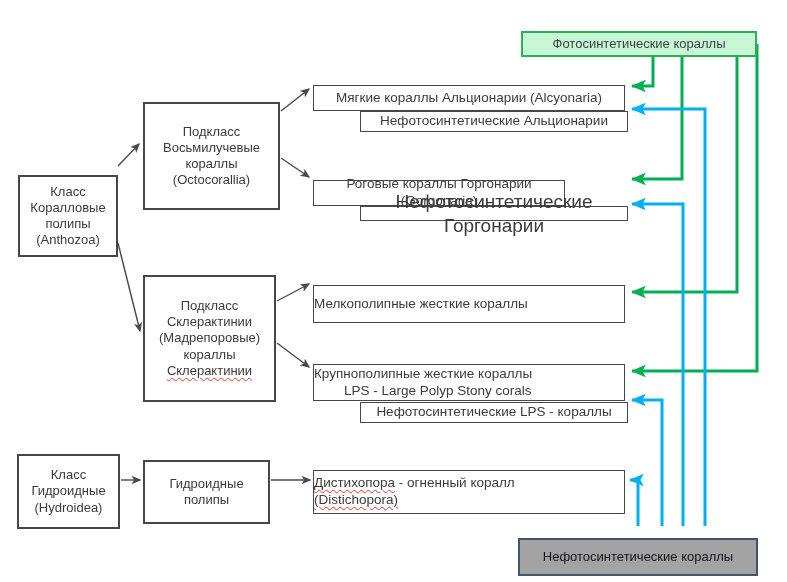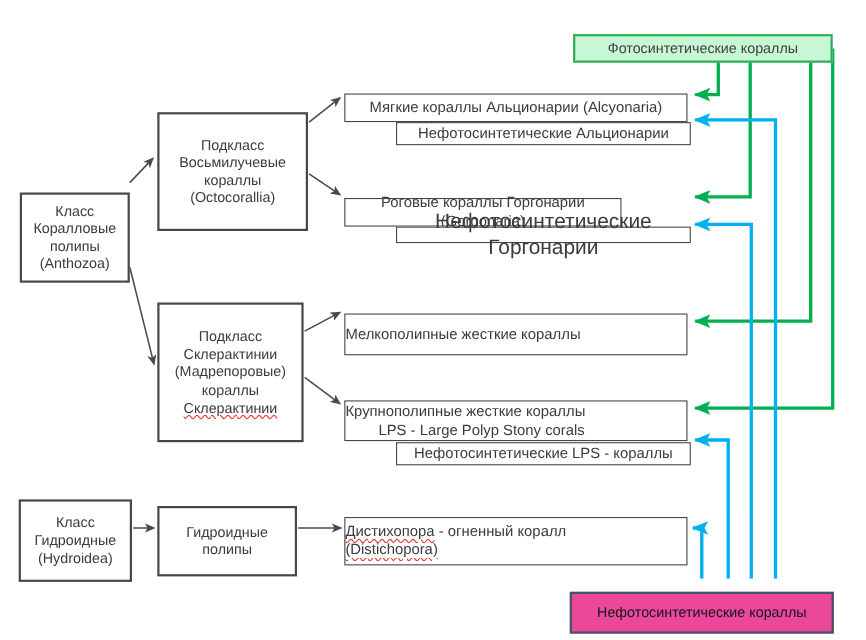--- a/index.html
+++ b/index.html
@@ -35,21 +35,21 @@
     text-decoration-color:#e0392e;
     text-decoration-thickness:1px;
     text-underline-offset:2px;
   }
   #box-photo{
     background:#c8f7d6;
     border:2px solid #2eae57;
     color:#3f3f3f;
   }
   #box-nps{
-    background:#ec4899;
+    background:#a3a3a3;
     border:2px solid #44546a;
     color:#14141c;
   }
   svg.connectors{
     position:absolute;left:0;top:0;
     pointer-events:none;
   }
   .edge-black{stroke:#4a4a4a;stroke-width:1.4;fill:none;}
   .edge-green{stroke:#00b050;stroke-width:3;fill:none;}
   .edge-blue{stroke:#00b0f0;stroke-width:3;fill:none;}

